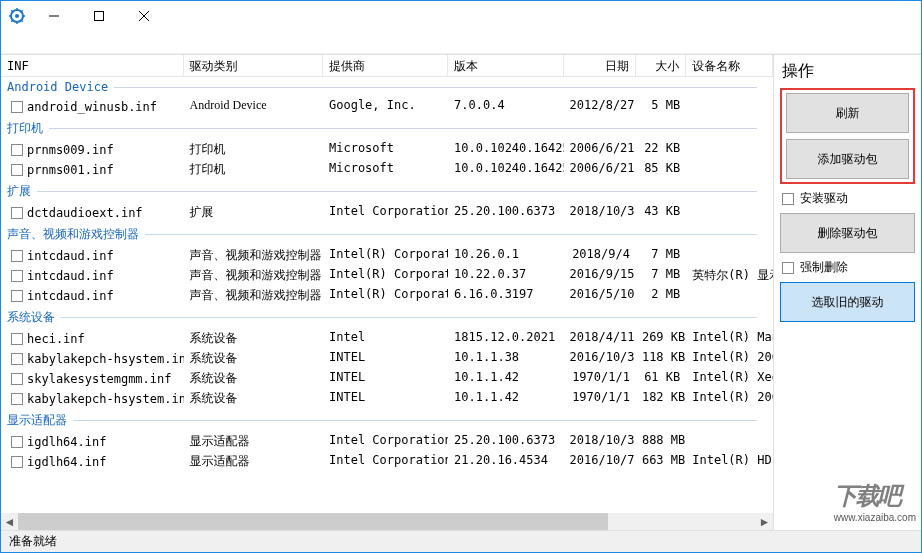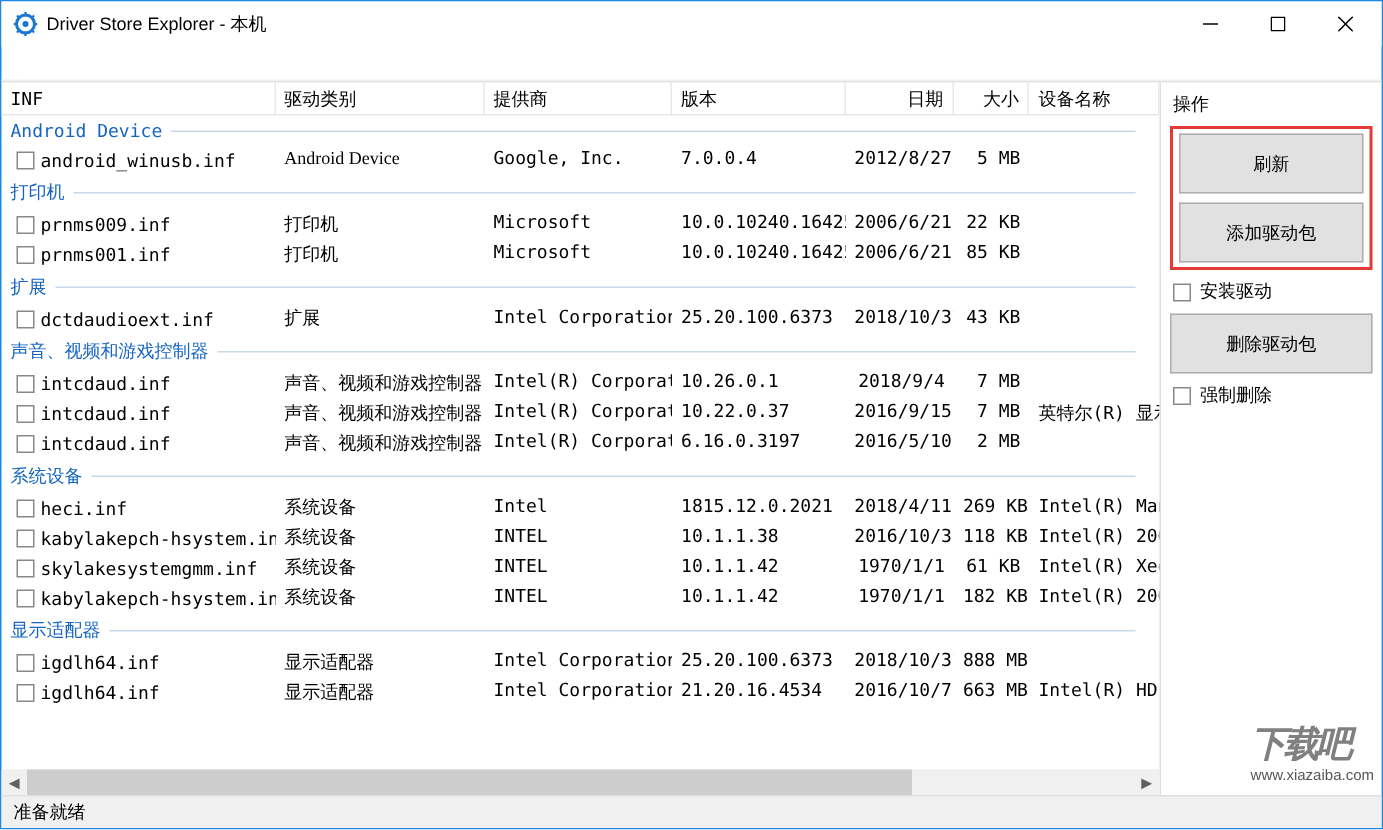--- a/index.html
+++ b/index.html
@@ -28,21 +28,21 @@
 .c-prov { width: 130px; }
 .c-ver { width: 120px; }
 .c-date { width: 75px; text-align: right; }
 .c-size { width: 52px; text-align: right; }
 .c-dev { width: 90px; }
 .hscroll { height: 17px; background: #f0f0f0; display: flex; align-items: center; position: relative; }
 .hscroll .sbtn { width: 17px; height: 17px; display: flex; align-items: center; justify-content: center; background: #f0f0f0; color: #606060; cursor: pointer; }
 .hscroll .track { flex: 1; height: 17px; position: relative; }
 .hscroll .thumb { position: absolute; left: 0; width: 80%; height: 17px; background: #cdcdcd; }
 .rightpane { width: 148px; border-left: 1px solid #e0e0e0; padding: 6px 6px; background: #fff; }
-.rptitle { font-size: 12px; margin-bottom: 6px; padding-left: 2px; }
+.rptitle { font-size: 16px; margin-bottom: 6px; padding-left: 2px; }
 .btn { display: block; width: 100%; height: 40px; margin-bottom: 6px; background: #e1e1e1; border: 1px solid #adadad; font-size: 12px; cursor: pointer; font-family: inherit; }
 .btn.hl { background: #cce4f7; border: 1px solid #0078d7; }
 .redbox { border: 2px solid #e53935; padding: 3px 4px; margin-bottom: 6px; }
 .redbox .btn:last-child { margin-bottom: 0; }
 .cbrow { display: flex; align-items: center; margin-bottom: 6px; padding-left: 2px; }
 .cbrow .chk { margin-left: 0; margin-right: 6px; }
 .statusbar { height: 22px; border-top: 1px solid #e0e0e0; padding: 3px 8px; font-size: 12px; background: #f0f0f0; display: flex; align-items: center; }
 .watermark { position: absolute; right: 6px; bottom: 30px; pointer-events: none; opacity: 0.9; }
 .watermark .big { font-size: 24px; font-weight: 900; font-style: italic; color: #737373; letter-spacing: -2px; }
 .watermark .small { font-size: 10px; color: #444; text-align: center; }
@@ -52,21 +52,20 @@
 
 <div class="window">
   <div class="titlebar">
     <span class="icon">
       <svg width="16" height="16" viewBox="0 0 16 16">
           <circle cx="8" cy="8" r="6" fill="none" stroke="#1976d2" stroke-width="2"></circle>
           <circle cx="8" cy="8" r="2" fill="#1976d2"></circle>
           <path d="M8 0v3M8 13v3M0 8h3M13 8h3M2.3 2.3l2 2M11.7 11.7l2 2M2.3 13.7l2-2M11.7 4.3l2-2" stroke="#1976d2" stroke-width="1.5"></path>
         </svg>
     </span>
-    <span class="title">Driver Store Explorer - 本机</span>
     <div class="winbtns">
       <div class="winbtn">
           <svg width="10" height="10">
             <line x1="0" y1="5" x2="10" y2="5" stroke="#000"></line>
           </svg>
         </div>
       <div class="winbtn">
           <svg width="10" height="10">
             <rect x="0.5" y="0.5" width="9" height="9" fill="none" stroke="#000"></rect>
           </svg>
@@ -294,20 +293,21 @@
       </div>
       <div class="cbrow">
         <span class="chk"></span>
         <span>安装驱动</span>
       </div>
       <button class="btn">删除驱动包</button>
       <div class="cbrow">
         <span class="chk"></span>
         <span>强制删除</span>
       </div>
+      <button class="btn hl">选取旧的驱动</button>
     </div>
   </div>
   <div class="statusbar">
     <span>准备就绪</span>
   </div>
 </div>
 
 <div class="watermark">
   <div class="big">下载吧</div>
   <div class="small">www.xiazaiba.com</div>

